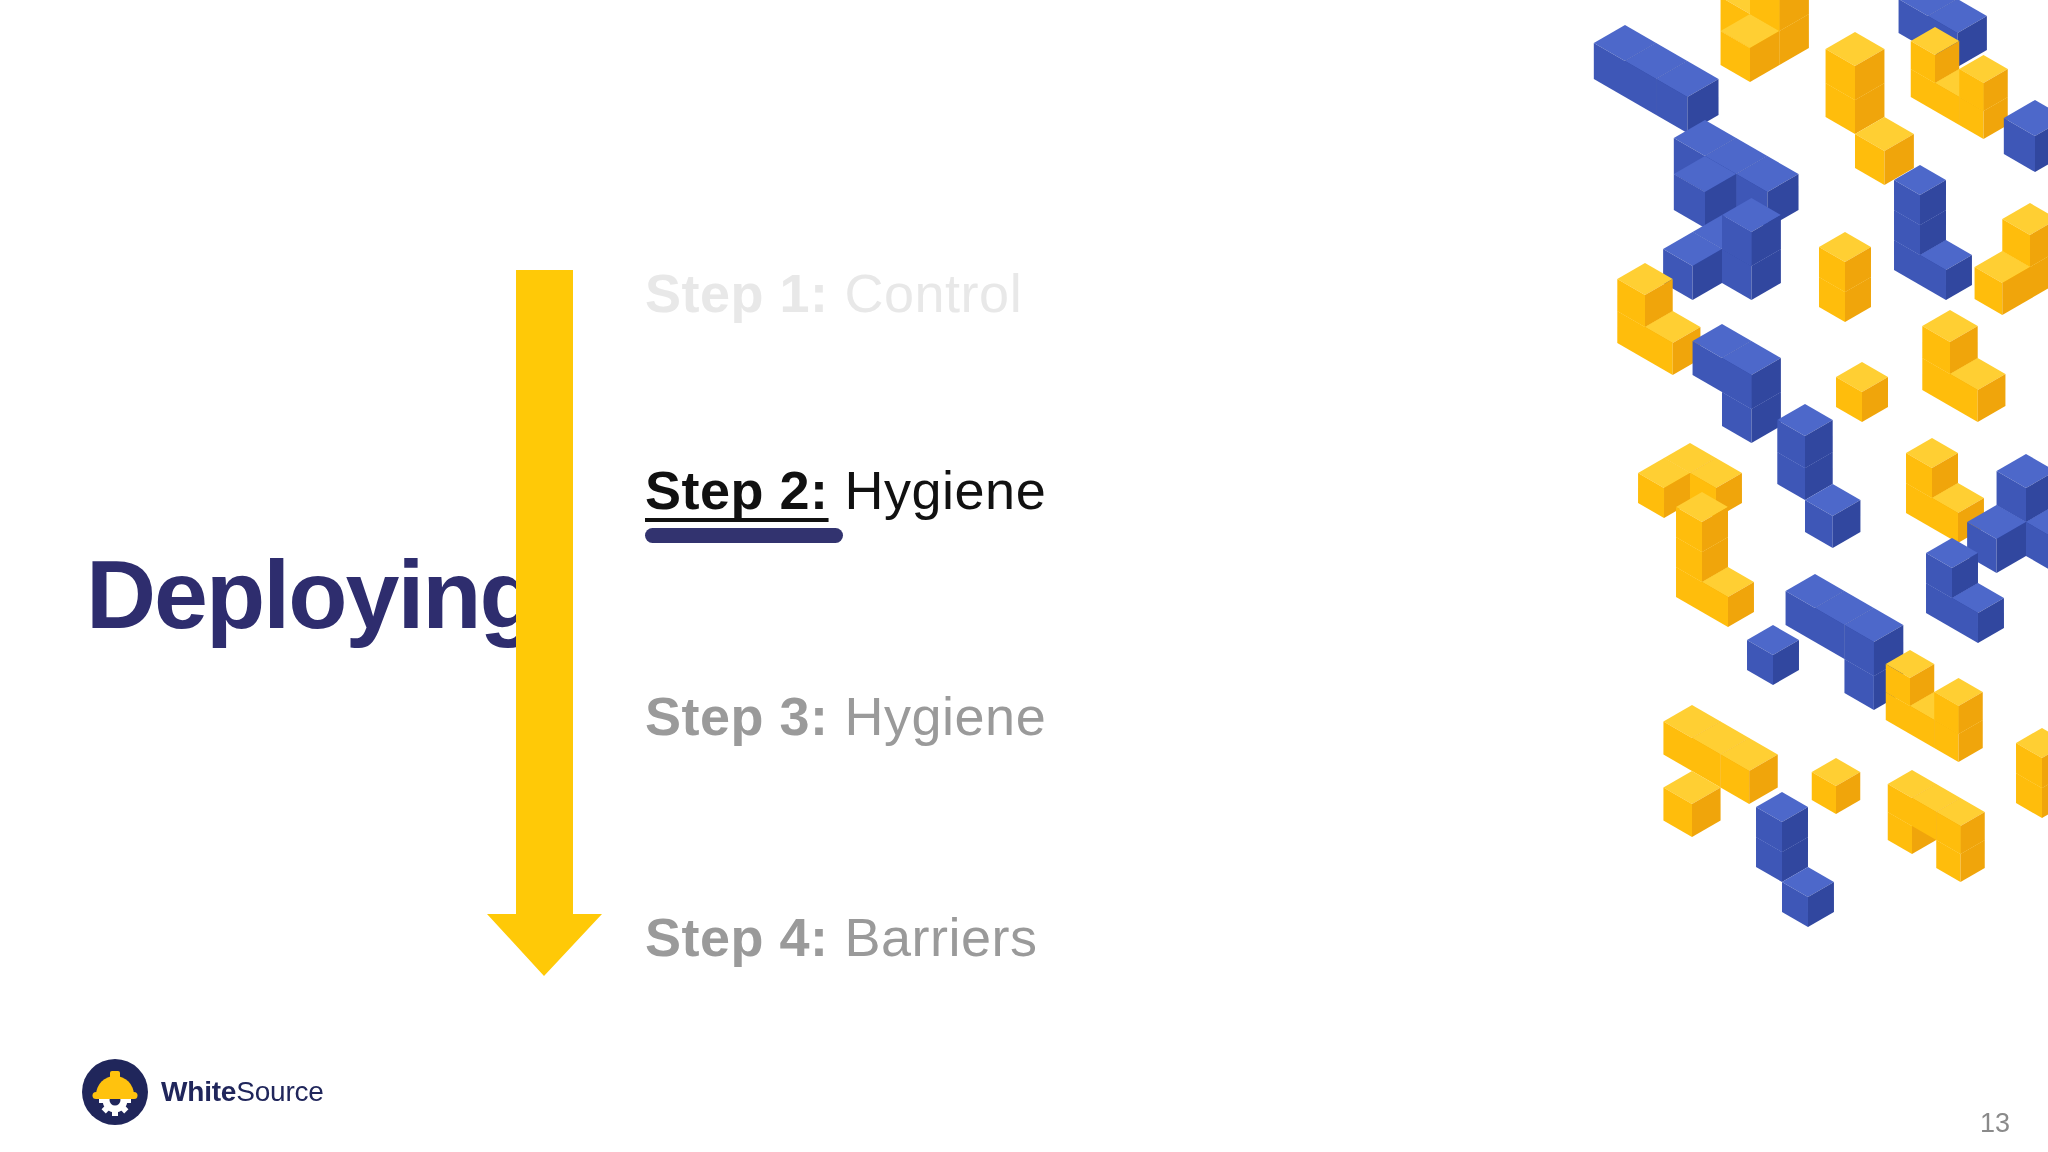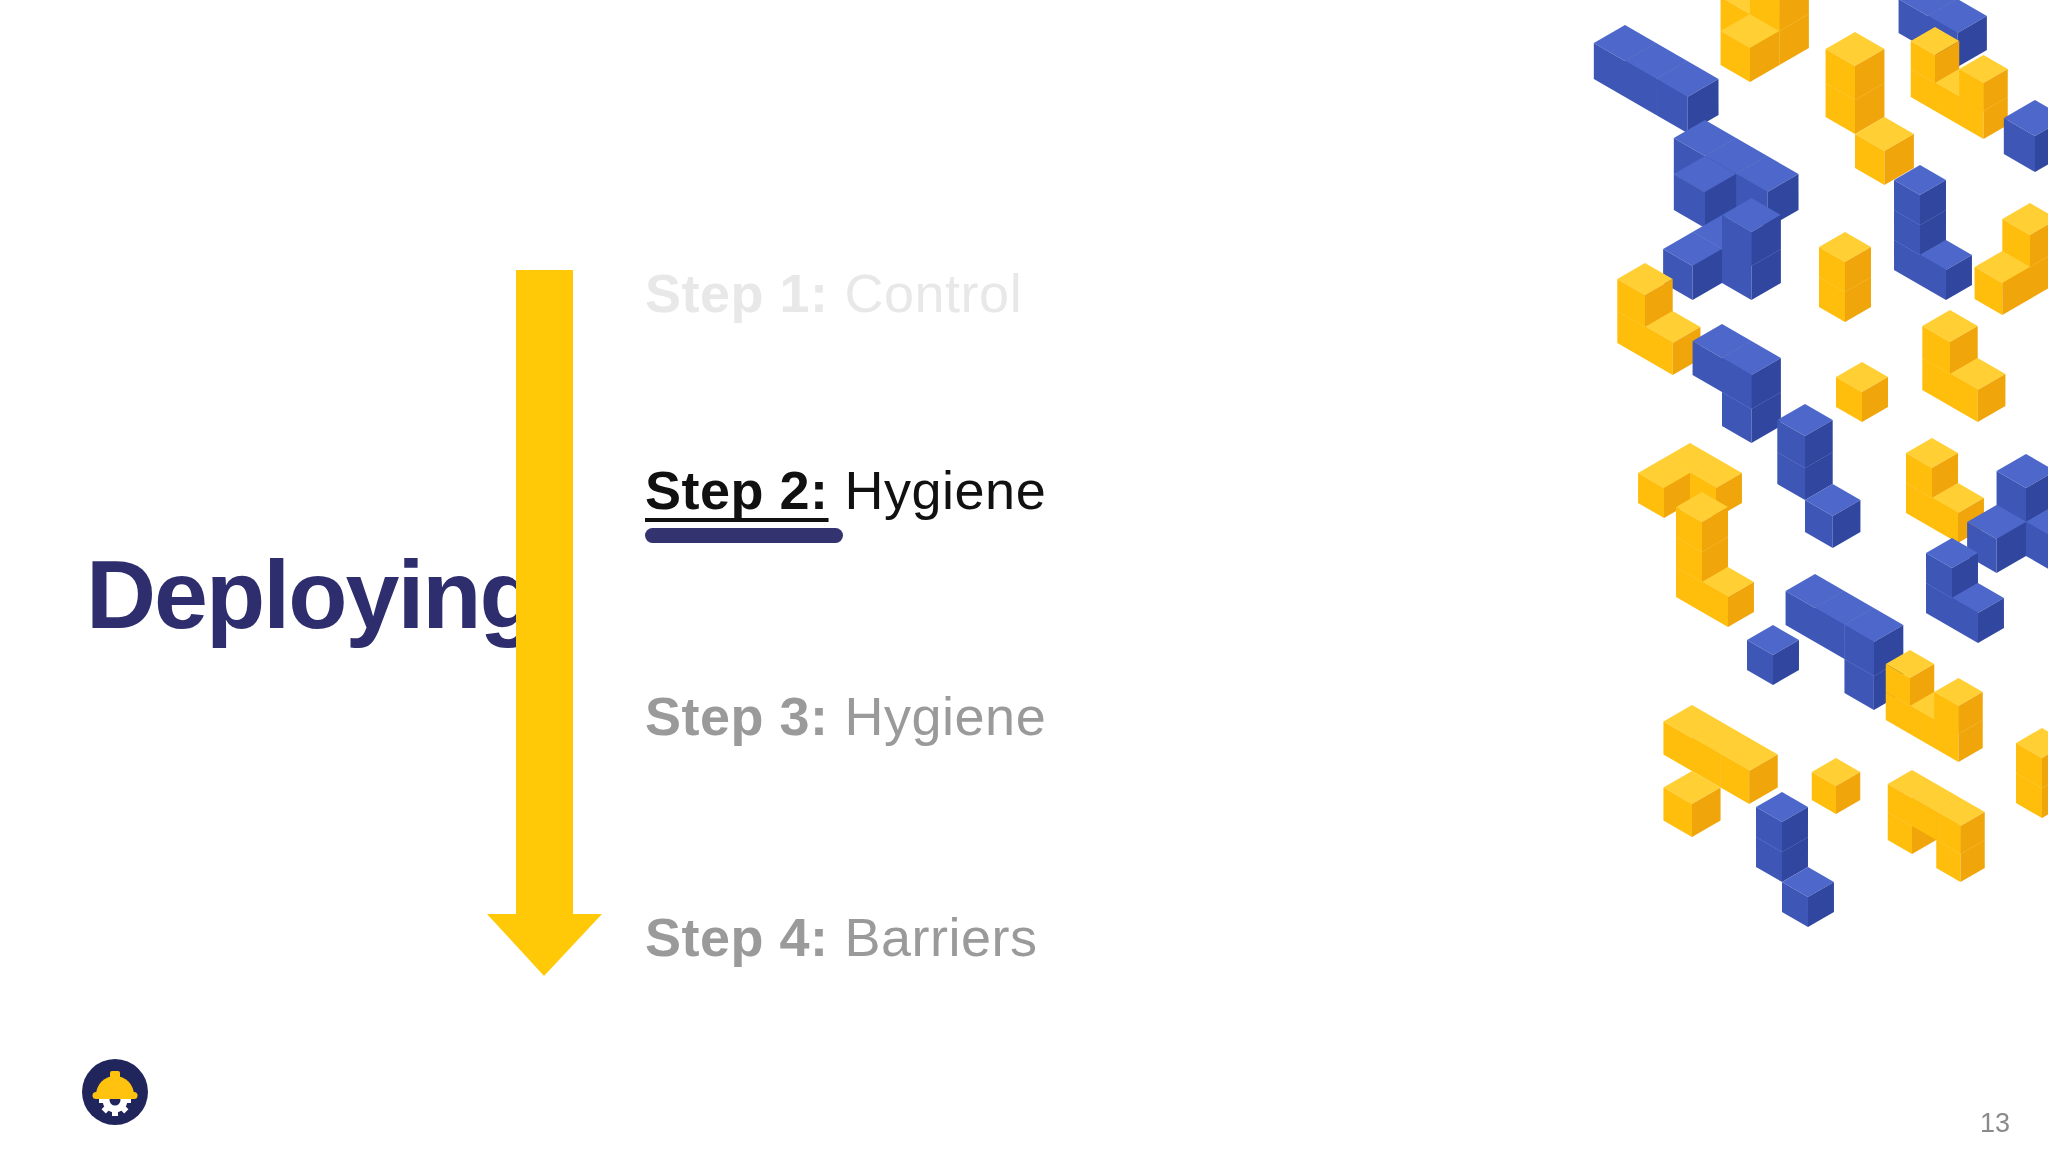--- a/index.html
+++ b/index.html
@@ -371,17 +371,20 @@
         <rect class="fill-white" x="30" y="25" width="6" height="9" transform="rotate(315 33 41)"></rect>
         <circle class="fill-white" cx="33" cy="41" r="12.5"></circle>
         <circle class="fill-navy" cx="33" cy="41" r="5.5"></circle>
       </g>
       <g>
         <rect class="fill-yellow" x="28" y="12" width="10" height="8" rx="2"></rect>
         <path class="fill-yellow" d="M14 36 A19 19 0 0 1 52 36 Z"></path>
         <rect class="fill-yellow" x="10.5" y="33" width="45" height="7" rx="3.5"></rect>
       </g>
     </svg>
+    <div class="logo-text">
+      <span class="lt-bold">White</span><span class="lt-rest">Source</span>
+    </div>
   </div>
 
   <div class="page-number">13</div>
 
 </div>
 
 </body></html>

